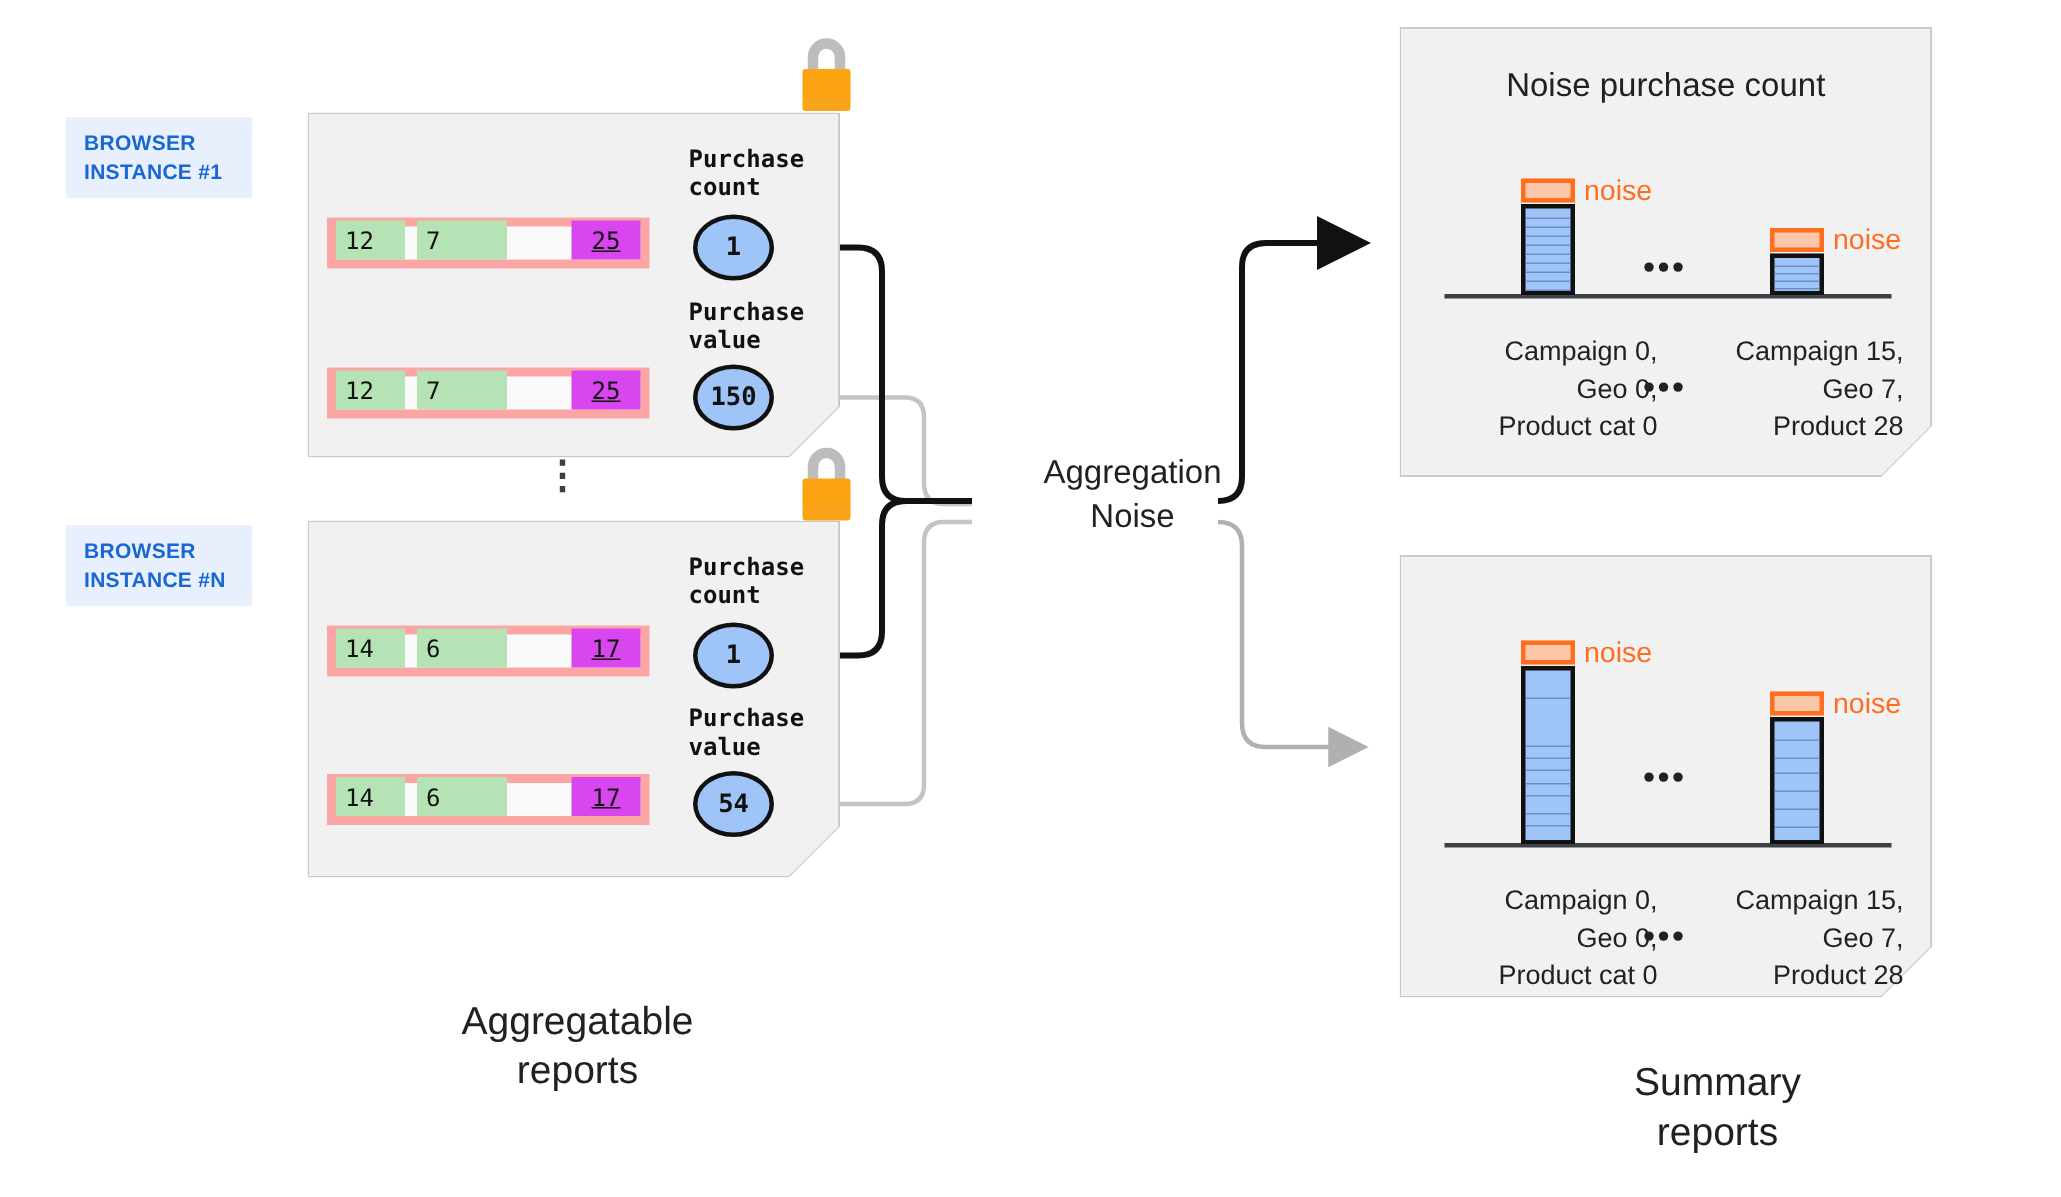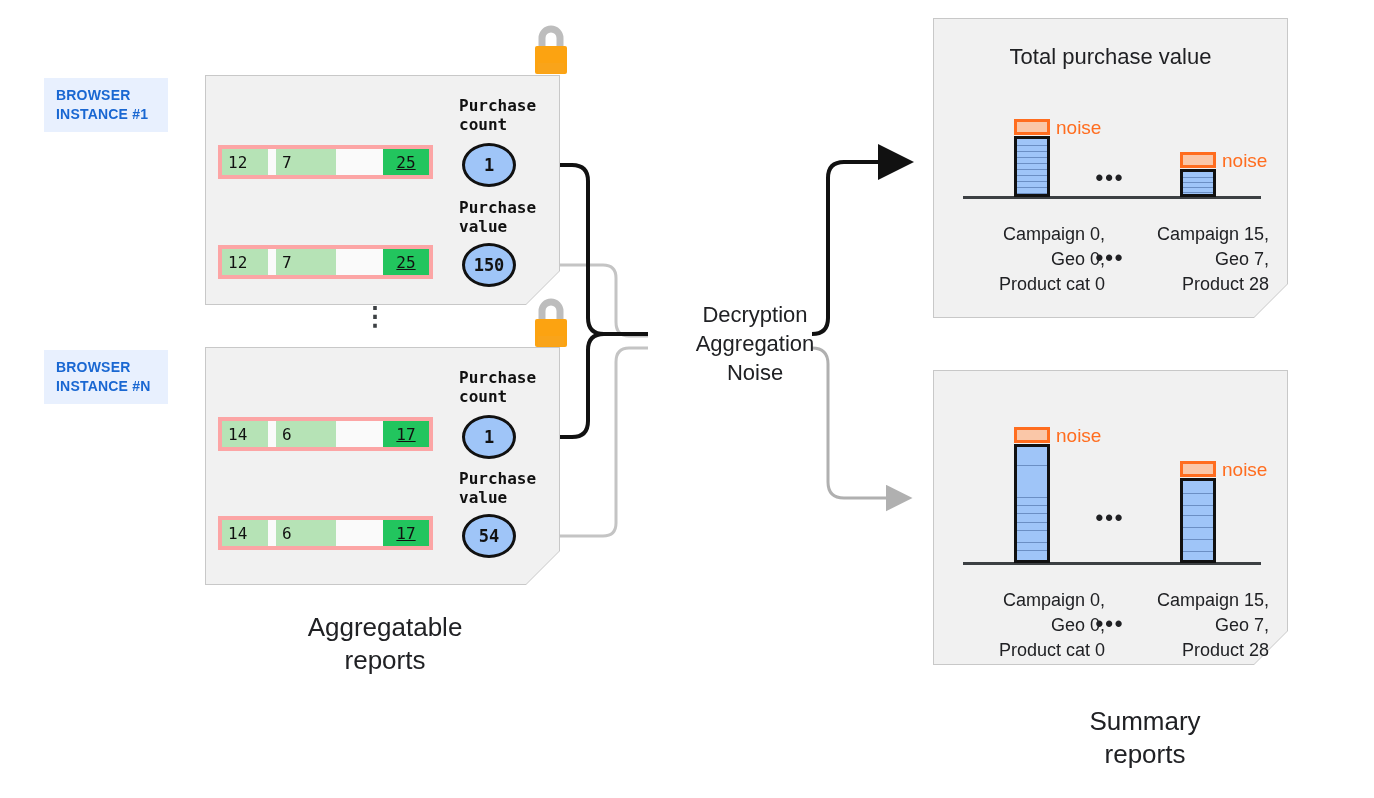--- a/index.html
+++ b/index.html
@@ -19,27 +19,27 @@
   .card.folded .edge{position:absolute;inset:0;
     -webkit-clip-path:polygon(0 0,100% 0,100% calc(100% - 34px),calc(100% - 34px) 100%,0 100%);
     clip-path:polygon(0 0,100% 0,100% calc(100% - 34px),calc(100% - 34px) 100%,0 100%);
     background:#c8c8c8;}
   .card.folded .edge::after{content:"";position:absolute;left:1px;top:1px;
     right:1px;bottom:1px;background:#f1f1f1;
     -webkit-clip-path:polygon(0 0,100% 0,100% calc(100% - 33px),calc(100% - 33px) 100%,0 100%);
     clip-path:polygon(0 0,100% 0,100% calc(100% - 33px),calc(100% - 33px) 100%,0 100%);}
 
   
-  .report-row{background:#fafafa;border:4px solid #fca5a5;box-sizing:border-box;
+  .report-row{background:#fafafa;border:6px solid #fca5a5;box-sizing:border-box;
     display:flex;align-items:flex-end;}
   .cell{height:26px;display:flex;align-items:center;justify-content:flex-start;
     font-family:"DejaVu Sans Mono","Liberation Mono",monospace;
     font-size:16px;color:#111;padding-left:6px;box-sizing:border-box;}
   .cell.green{background:#b6e3b6;}
-  .cell.yellow{background:#22c55e;justify-content:center;padding-left:0;}
+  .cell.yellow{background:#d946ef;justify-content:center;padding-left:0;}
   .cell.yellow span{text-decoration:underline;}
   .spacer{flex:1 1 auto;}
 
   
   .metric-label{font-family:"DejaVu Sans Mono","Liberation Mono",monospace;
     font-size:16px;font-weight:bold;color:#111;line-height:19px;white-space:pre-line;}
   .bubble{width:54px;height:44px;border:3px solid #111;border-radius:50%;
     background:#9fc5f8;display:flex;align-items:center;justify-content:center;
     font-family:"DejaVu Sans Mono","Liberation Mono",monospace;
     font-size:17px;font-weight:bold;color:#111;box-sizing:border-box;}
@@ -182,33 +182,32 @@
       </div>
     <div class="spacer"></div>
     <div class="cell yellow" style="width:46px;">
         <span>17</span>
       </div>
   </div>
   <div class="abs metric-label" style="left:459px;top:469px;">Purchase
 value</div>
   <div class="abs bubble" style="left:462px;top:514px;">54</div>
 
-  <div class="abs caption" style="left:240px;top:611px;width:290px;white-space:pre-line;">Aggregatable
+  <div class="abs caption" style="left:240px;top:664px;width:290px;white-space:pre-line;">Aggregatable
 reports</div>
 
   <div class="abs" style="left:650px;top:300px;width:210px;">
-    <div class="center-text">Decryption</div>
     <div class="center-text">Aggregation</div>
     <div class="center-text noise">Noise</div>
   </div>
 
   <div class="abs card folded" style="left:933px;top:18px;width:355px;height:300px;">
     <div class="edge"></div>
   </div>
-  <div class="abs panel-title" style="left:933px;top:44px;width:355px;">Total purchase value</div>
+  <div class="abs panel-title" style="left:933px;top:44px;width:355px;">Noise purchase count</div>
 
   <div class="abs axis" style="left:963px;top:196px;width:298px;"></div>
 
   <div class="abs noise-cap" style="left:1014px;top:119px;width:36px;height:16px;"></div>
   <div class="abs bar" style="left:1014px;top:136px;width:36px;height:61px;">
     <div class="seg" style="top:6px;"></div>
       <div class="seg" style="top:12px;"></div>
     <div class="seg" style="top:18px;"></div>
       <div class="seg" style="top:24px;"></div>
     <div class="seg" style="top:30px;"></div>

